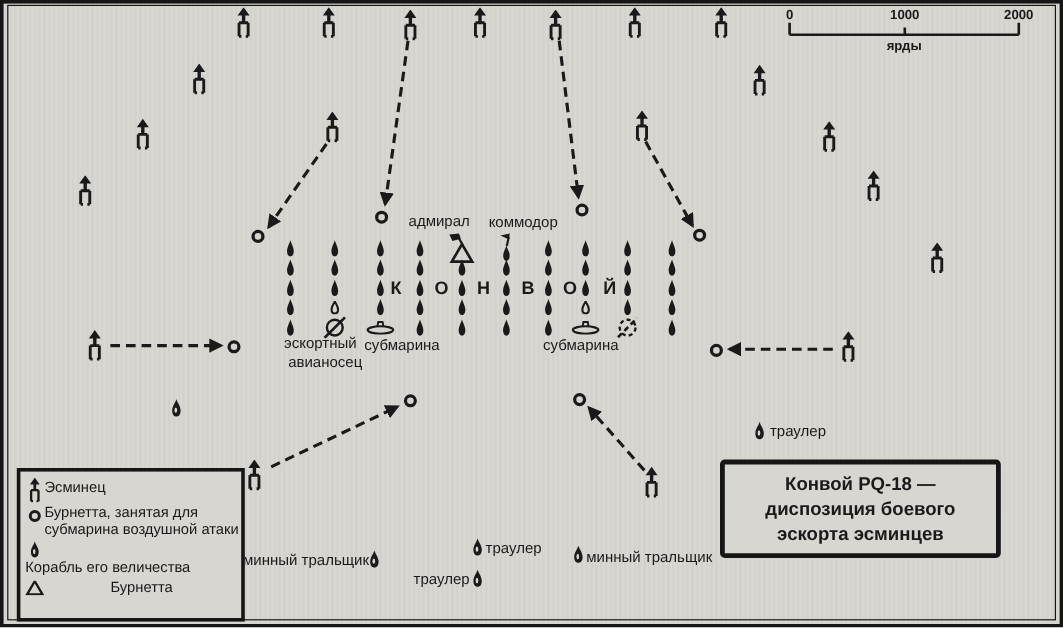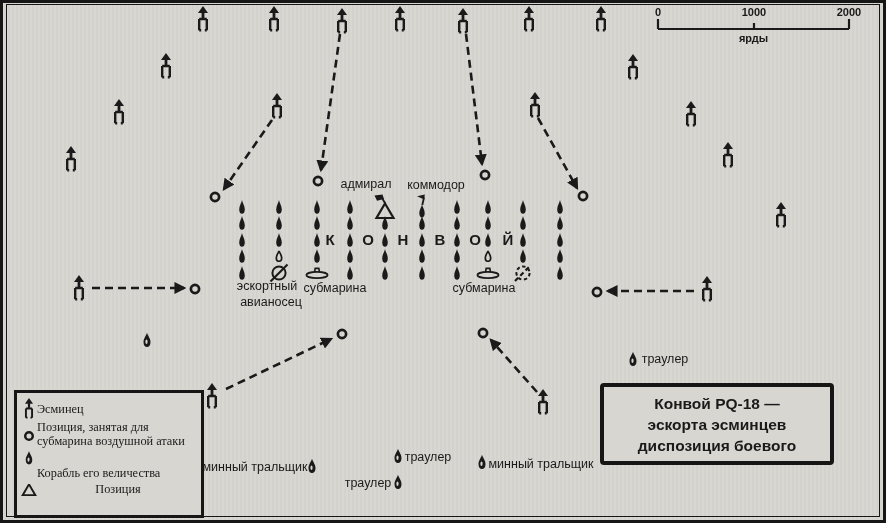--- a/index.html
+++ b/index.html
@@ -15,24 +15,24 @@
   .scale-label{font:700 11px "Liberation Sans", sans-serif;fill:#1a1a1a;text-anchor:middle;}
   
   .frame-outer{position:absolute;inset:0;border:3px solid #161616;pointer-events:none;}
   .frame-inner{position:absolute;top:4px;left:6px;right:6px;bottom:6px;border:1.5px solid #161616;pointer-events:none;}
   
   .legend{
     position:absolute;left:14px;top:390px;width:178px;height:118px;
     border:3px solid #161616;background:#d8d6d1;padding:2px 2px 2px 4px;
     font-size:12.3px;line-height:13.5px;
   }
-  .lg-row{display:flex;align-items:center;margin-top:2px;font-family:Liberation Serif, serif;}
+  .lg-row{display:flex;align-items:flex-start;margin-top:2px;}
   .lg-ic{flex:0 0 16px;text-align:center;margin-top:1px;}
   .lg-text{flex:1;}
-  .lg-indent{margin-left:16px;}
+  .lg-indent{margin-left:0;}
   .lg-center{text-align:center;}
   
   .title-box{
     position:absolute;left:600px;top:383px;width:226px;height:74px;
     border:4px solid #161616;border-radius:4px;background:#d8d6d1;
     display:flex;flex-direction:column;justify-content:center;align-items:center;
     font-weight:bold;font-size:15.5px;line-height:21px;text-align:center;
   }
 </style>
 </head>
@@ -217,43 +217,43 @@
       <svg class="lg-ic" width="13" height="21" viewBox="0 0 16 26">
           <use href="#sym-destroyer"></use>
         </svg>
       <span class="lg-text" style="margin-top:3px;">Эсминец</span>
     </div>
     <div class="lg-row">
       <svg class="lg-ic" width="12" height="12" viewBox="0 0 13 13" style="margin-top:3px;">
           <use href="#sym-circle"></use>
         </svg>
       <div class="lg-text">
-        <div>Позиция, занятая для</div>
+        <div>Бурнетта, занятая для</div>
         <div>субмарина воздушной атаки</div>
       </div>
     </div>
     <div class="lg-row">
       <svg class="lg-ic" width="9" height="14" viewBox="0 0 9 15">
           <use href="#sym-trawler"></use>
         </svg>
     </div>
     <div class="lg-row lg-indent">
       <div class="lg-text">Корабль его величества</div>
     </div>
     <div class="lg-row">
       <svg class="lg-ic" width="14" height="12" viewBox="3 9 18 16">
           <polygon points="12,9.5 20.5,24 3.5,24" fill="none" stroke="#1a1a1a" stroke-width="2.6"></polygon>
         </svg>
       <div class="lg-text">
-        <div class="lg-center">Позиция</div>
+        <div class="lg-center">Бурнетта</div>
       </div>
     </div>
   </div>
 
   <div class="title-box">
     <div>Конвой PQ-18 —</div>
+    <div>диспозиция боевого</div>
     <div>эскорта эсминцев</div>
-    <div>диспозиция боевого</div>
   </div>
 
   <div class="frame-inner"></div>
   <div class="frame-outer"></div>
 </div>
 
 </body></html>

